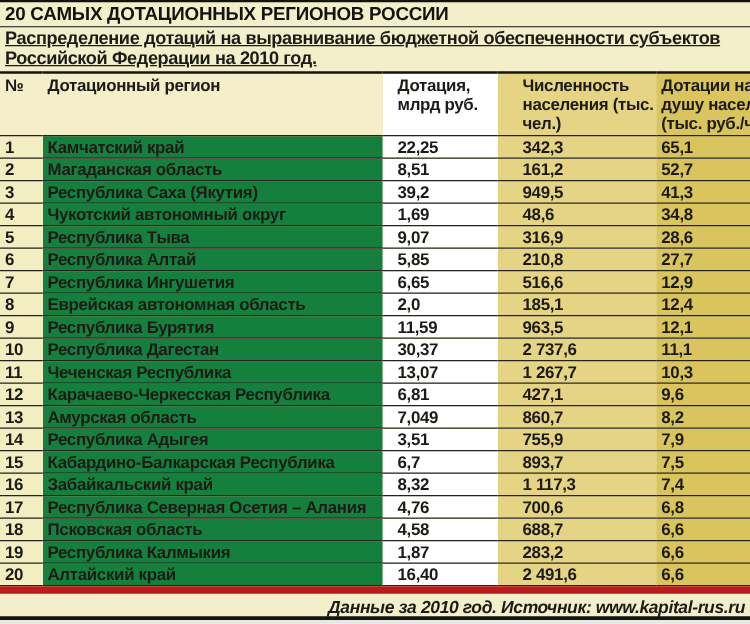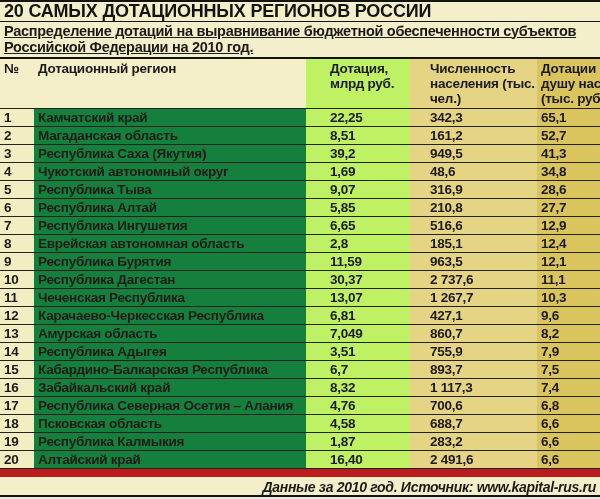--- a/index.html
+++ b/index.html
@@ -12,21 +12,21 @@
   .infographic {
     width: 600px; height: 499px;
     background: #f3efca;
     display: flex; flex-direction: column;
     box-sizing: border-box;
   }
   .topline { height: 3px; background: #131310; }
   .title {
     height: 19px; line-height: 19px;
     padding: 0 4px;
-    font-size: 18px; font-weight: bold;
+    font-size: 15px; font-weight: bold;
     letter-spacing: -0.2px;
     color: #131310;
     background: #f3efca;
     white-space: nowrap;
   }
   .titleline { height: 2px; background: #131310; }
   .subtitle {
     padding: 1px 4px 2px 4px;
     font-size: 14.5px; font-weight: bold;
     letter-spacing: -0.3px;
@@ -59,28 +59,28 @@
     border-bottom: 1px solid #23221d;
   }
   tbody td {
     height: 17px;
     font-size: 13.5px;
     border-bottom: 1px solid #23221d;
     padding: 0;
   }
   .c-num      { width: 30px;  padding-left: 4px; background: #f3edc2; }
   .c-region   { width: 268px; padding-left: 4px; background: #15803d; }
-  .c-subsidy  { width: 80px;  padding-left: 24px; background: #bef264; }
+  .c-subsidy  { width: 80px;  padding-left: 12px; background: #ffffff; }
   .c-pop      { width: 107px; padding-left: 20px; background: #e6d485; }
   .c-cap      { width: 111px; padding-left: 4px; background: #dac45e; }
   thead .c-num, thead .c-region { background: #f4eec9; }
   .footer {
     flex: 1;
     background: #f3efca;
-    border-top: 8px solid #b91c1c;
+    border-top: 6px solid #b91c1c;
     font-size: 14px; font-weight: bold; font-style: italic;
     letter-spacing: -0.3px;
     text-align: right;
     padding: 2px 4px 0 0;
     color: #1c1b17;
   }
   .bottomline { height: 5px; background: #131310; }
   .graystrip  { height: 4px; background: #e8e7e1; }
 </style>
 </head>
@@ -148,21 +148,21 @@
         <tr>
           <td class="c-num">7</td>
           <td class="c-region">Республика Ингушетия</td>
           <td class="c-subsidy">6,65</td>
           <td class="c-pop">516,6</td>
           <td class="c-cap">12,9</td>
         </tr>
         <tr>
           <td class="c-num">8</td>
           <td class="c-region">Еврейская автономная область</td>
-          <td class="c-subsidy">2,8</td>
+          <td class="c-subsidy">2,0</td>
           <td class="c-pop">185,1</td>
           <td class="c-cap">12,4</td>
         </tr>
         <tr>
           <td class="c-num">9</td>
           <td class="c-region">Республика Бурятия</td>
           <td class="c-subsidy">11,59</td>
           <td class="c-pop">963,5</td>
           <td class="c-cap">12,1</td>
         </tr>

